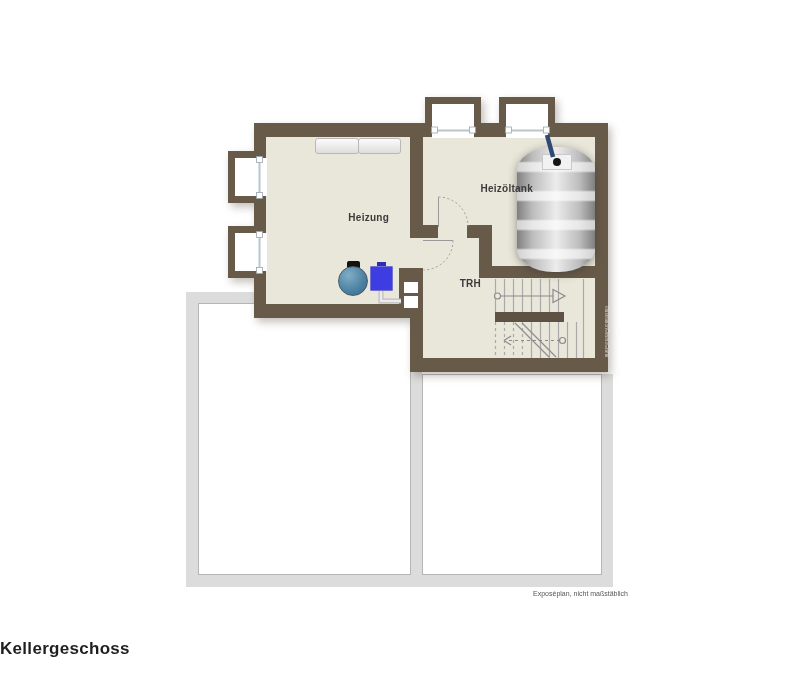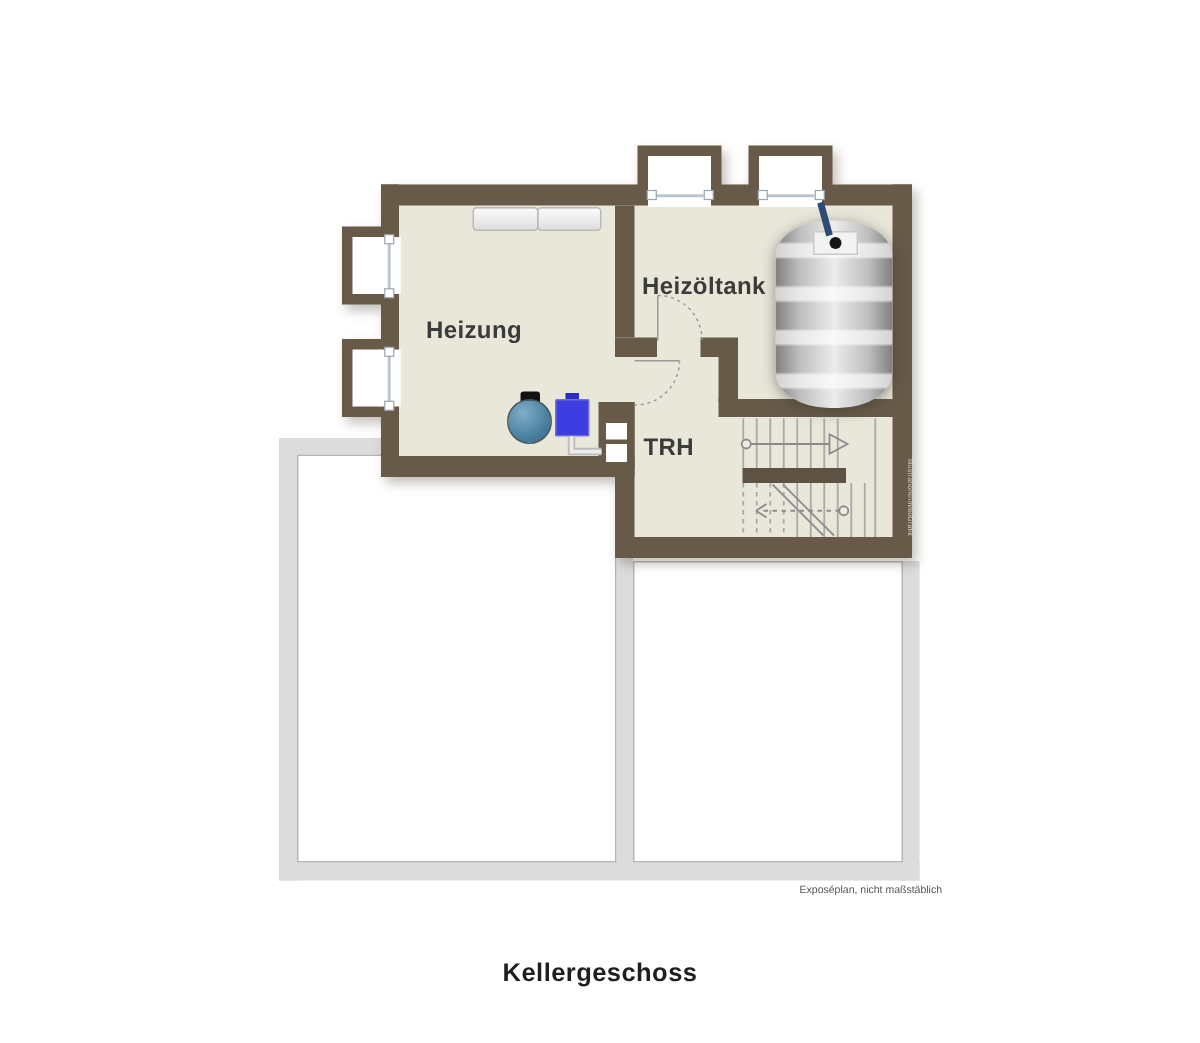--- a/index.html
+++ b/index.html
@@ -31,23 +31,23 @@
   .boiler{position:absolute;left:338px;top:266px;width:30px;height:30px;border-radius:50%;
           background:radial-gradient(circle at 35% 30%,#7fadc6,#4a7fa0 62%,#38688a);
           border:1px solid #4a5a63;box-sizing:border-box;}
   .boiler-cap{position:absolute;left:347px;top:261px;width:13px;height:8px;background:#121212;border-radius:2px;}
   .pump{position:absolute;left:370px;top:266px;width:23px;height:25px;background:var(--pump);
         border:1px solid #7373cf;border-radius:1px;box-sizing:border-box;}
   .pump-tab{position:absolute;left:377px;top:262px;width:9px;height:6px;background:#2d2dbd;}
   .watermark{position:absolute;left:609px;top:306px;transform:rotate(90deg);transform-origin:top left;
              font-size:4.5px;color:rgba(245,240,228,.8);letter-spacing:.2px;white-space:nowrap;}
   
-  .room-label{position:absolute;color:var(--text);font-size:16px;font-weight:600;
-              letter-spacing:.25px;text-align:left;}
-  .title{position:absolute;left:0;right:0;top:639px;text-align:center;color:#1f1f1f;
+  .room-label{position:absolute;color:var(--text);font-size:10px;font-weight:600;
+              letter-spacing:.25px;text-align:right;}
+  .title{position:absolute;left:0;right:0;top:639px;text-align:left;color:#1f1f1f;
          font-size:17px;font-weight:bold;letter-spacing:.3px;}
   .footnote{position:absolute;right:172px;top:590px;font-size:7px;color:#565656;}
   svg.lines{position:absolute;inset:0;}
 </style>
 </head>
 <body>
 
 <div class="canvas">
 
   <div>
@@ -177,17 +177,17 @@
 
     <g fill="none">
       <path d="M381 291 V301 H401" stroke="#bdbdbd" stroke-width="5"></path>
       <path d="M381 291 V301 H401" stroke="#ececec" stroke-width="2.5"></path>
     </g>
     <path d="M553 157 L547 135" stroke="#2e4b73" stroke-width="4.5" fill="none"></path>
   </svg>
 
   <div class="room-label" style="left:284px;top:212px;width:105px;">Heizung</div>
   <div class="room-label" style="left:428px;top:183px;width:105px;">Heizöltank</div>
-  <div class="room-label" style="left:429px;top:290px;width:52px;">TRH</div>
+  <div class="room-label" style="left:429px;top:278px;width:52px;">TRH</div>
 
   <div class="title">Kellergeschoss</div>
   <div class="footnote">Exposéplan, nicht maßstäblich</div>
 </div>
 
 </body></html>

